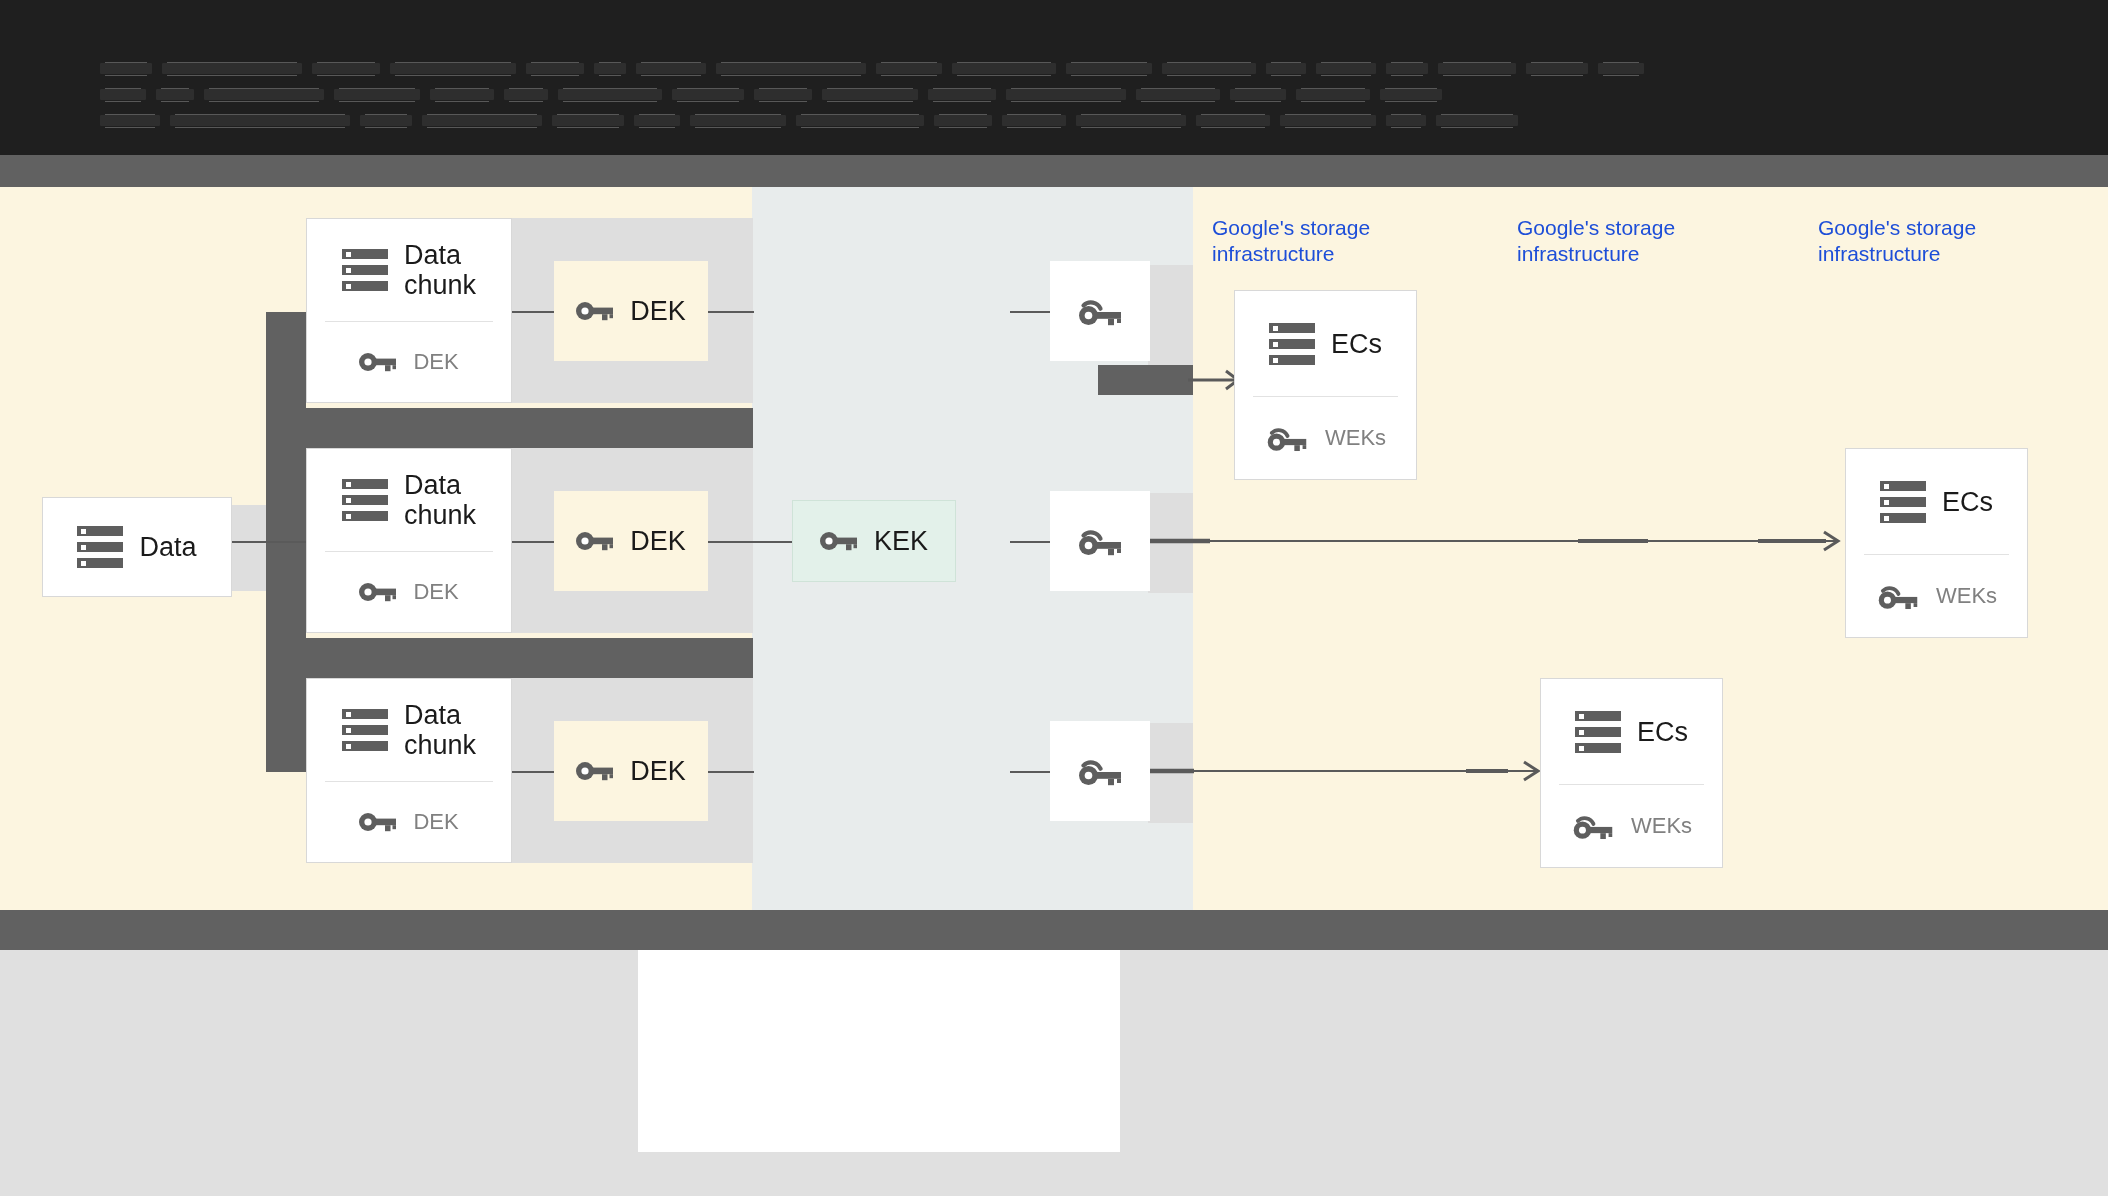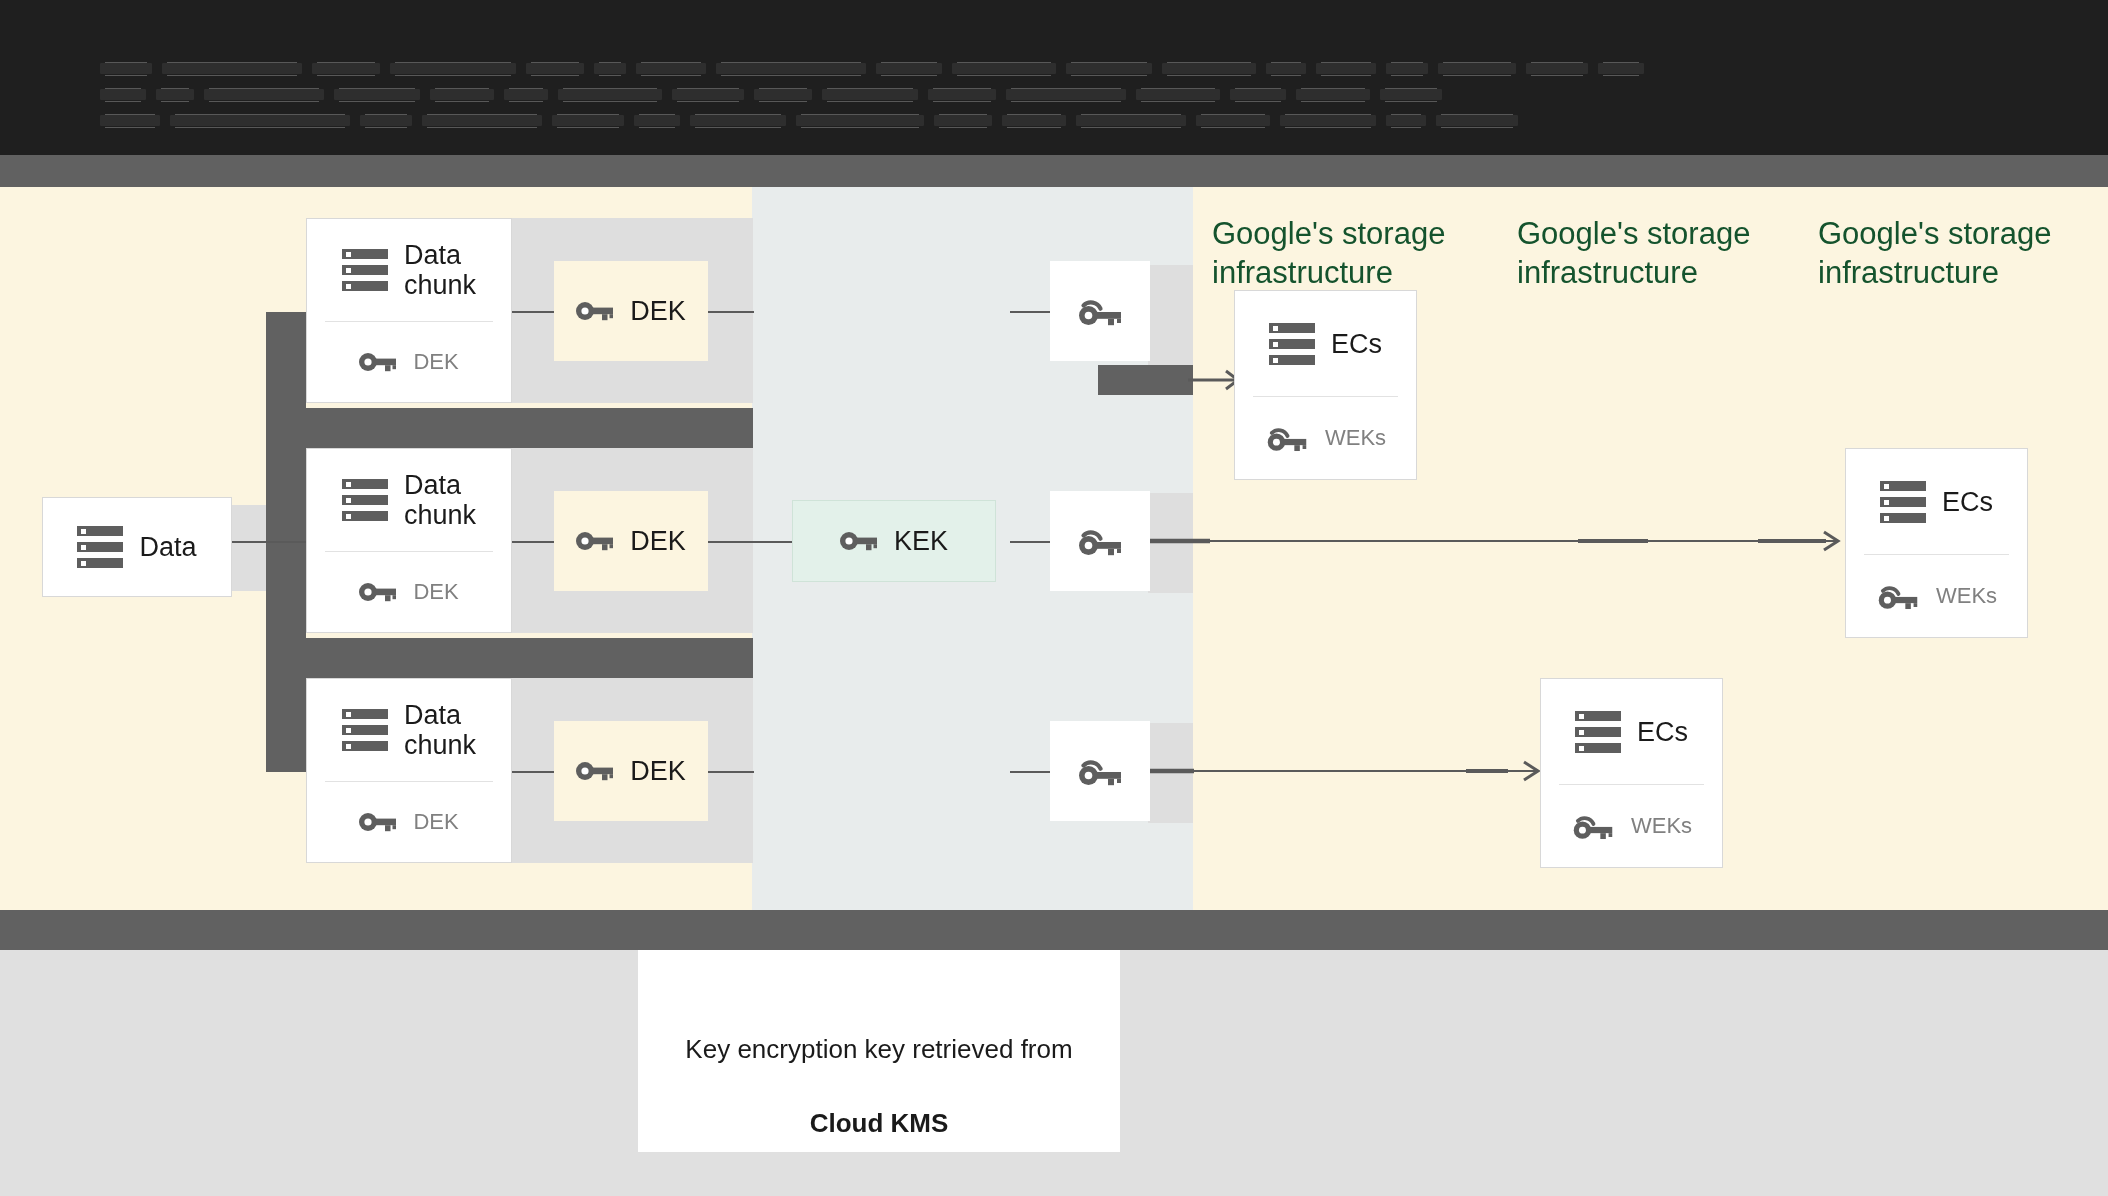--- a/index.html
+++ b/index.html
@@ -78,21 +78,21 @@
   .icon-server i:nth-child(1){top:0;}
   .icon-server i:nth-child(2){top:16px;}
   .icon-server i:nth-child(3){top:32px;}
   .icon-server i:after{
     content:"";position:absolute;left:4px;top:3px;width:5px;height:5px;background:#ffffff;
   }
   .icon-key, .icon-wkey{display:inline-block;flex:none;}
 
   
   .infra-label{
-    position:absolute;font-size:31px;color:#14532d;line-height:1.25;white-space:pre-line;
+    position:absolute;font-size:21px;color:#1d4ed8;line-height:1.25;white-space:pre-line;
   }
 
   
   .caption{
     position:absolute;background:#ffffff;box-sizing:border-box;
     display:flex;flex-direction:column;align-items:center;justify-content:center;
     text-align:center;
   }
   .caption .cap-strong{font-size:26px;font-weight:bold;color:#1a1a1a;line-height:1.42;white-space:pre-line;}
   .caption .cap-normal{font-size:26px;color:#1a1a1a;line-height:1.42;margin-top:34px;white-space:pre-line;}
@@ -325,21 +325,21 @@
     <svg class="icon-key" width="38" height="24" viewBox="0 0 38 24">
       <circle cx="9" cy="12" r="9" fill="#5e5e5e"></circle>
         <circle cx="9" cy="12" r="3.6" fill="#fff"></circle>
       <rect x="15" y="8.6" width="22" height="6.6" fill="#5e5e5e"></rect>
       <rect x="26" y="15.2" width="5.5" height="6" fill="#5e5e5e"></rect>
       <rect x="33.5" y="15.2" width="3.5" height="4" fill="#5e5e5e"></rect>
     </svg>
     <span class="chip-label">DEK</span>
   </div>
 
-  <div class="chip chip-mint" style="left:792px;top:500px;width:204px;height:82px;">
+  <div class="chip chip-mint" style="left:792px;top:500px;width:164px;height:82px;">
     <svg class="icon-key" width="38" height="24" viewBox="0 0 38 24">
       <circle cx="9" cy="12" r="9" fill="#5e5e5e"></circle>
         <circle cx="9" cy="12" r="3.6" fill="#fff"></circle>
       <rect x="15" y="8.6" width="22" height="6.6" fill="#5e5e5e"></rect>
       <rect x="26" y="15.2" width="5.5" height="6" fill="#5e5e5e"></rect>
       <rect x="33.5" y="15.2" width="3.5" height="4" fill="#5e5e5e"></rect>
     </svg>
     <span class="chip-label">KEK</span>
   </div>
 
@@ -447,19 +447,15 @@
           <circle cx="12.5" cy="20.5" r="3.8" fill="#fff"></circle>
         <rect x="19" y="17" width="26" height="6.8" fill="#5e5e5e"></rect>
         <rect x="32" y="23.8" width="6" height="6.4" fill="#5e5e5e"></rect>
         <rect x="41" y="23.8" width="4" height="4.2" fill="#5e5e5e"></rect>
       </svg>
       <span class="card-sub">WEKs</span>
     </div>
   </div>
 
   <div class="caption" style="left:638px;top:950px;width:482px;height:202px;">
-    <div class="cap-normal">
-      <span>Key encryption key retrieved from</span><br>
-      <b>Cloud KMS</b>
-    </div>
   </div>
 
 </div>
 
 </body></html>

